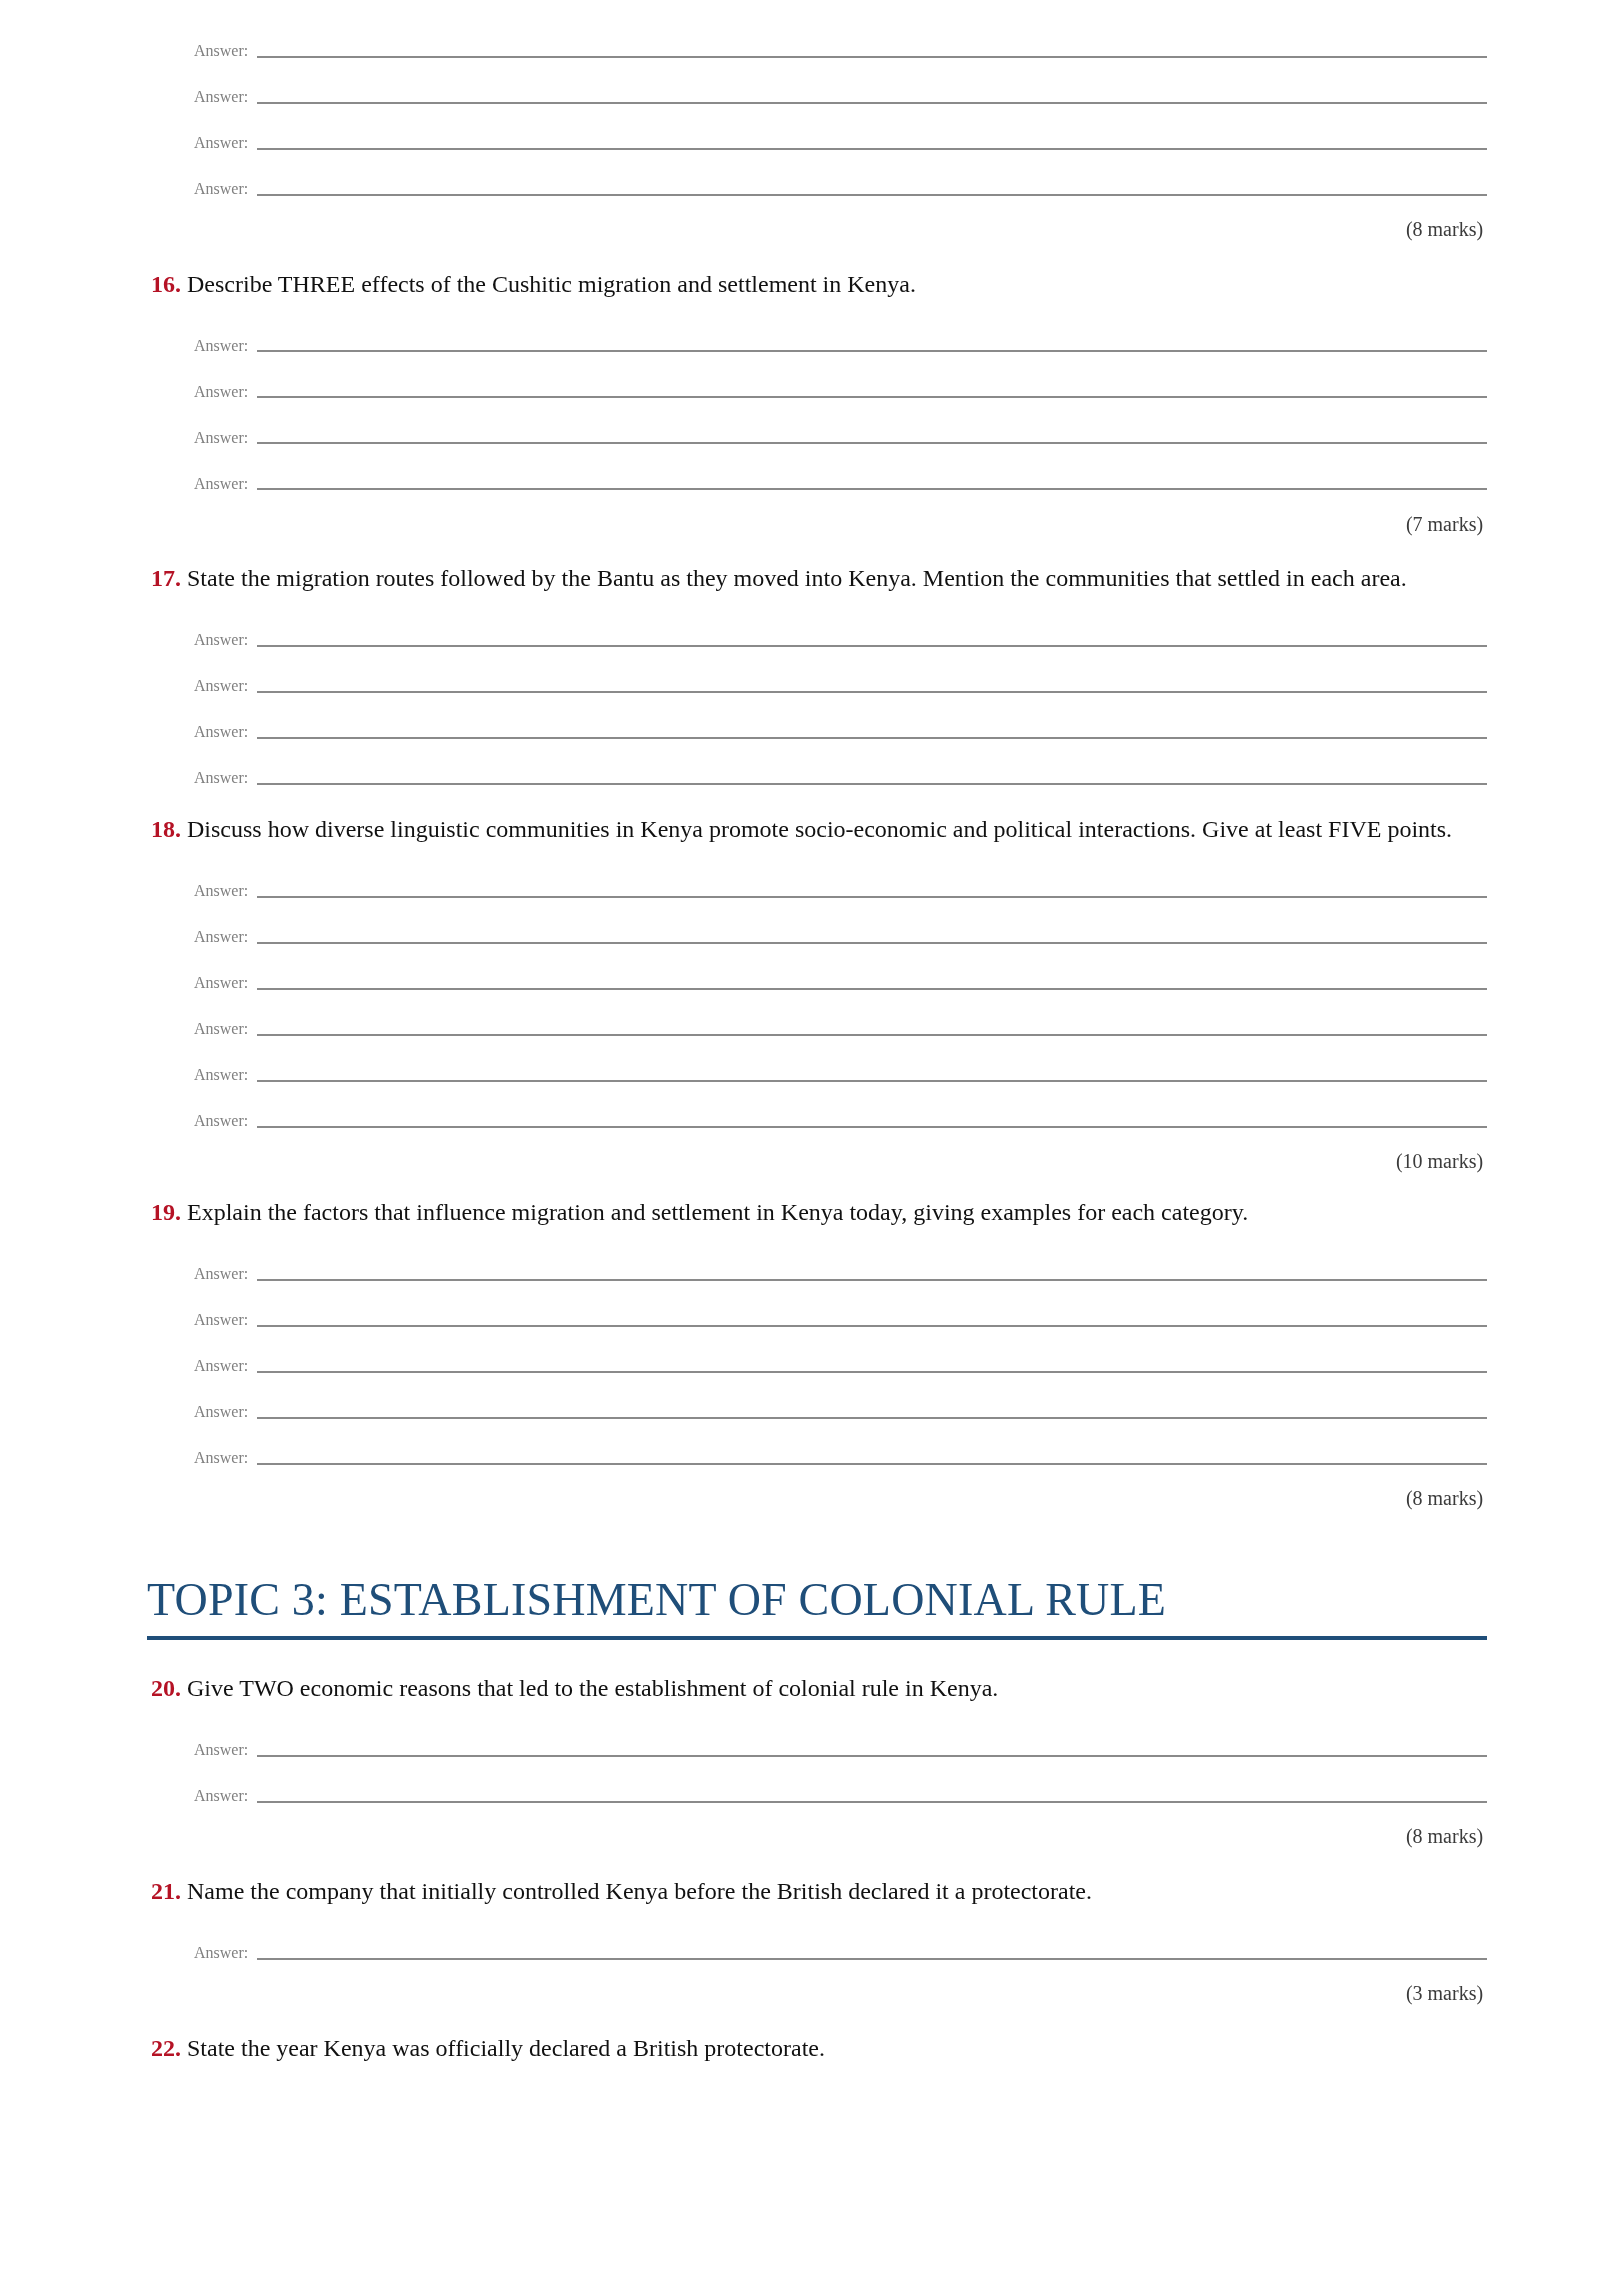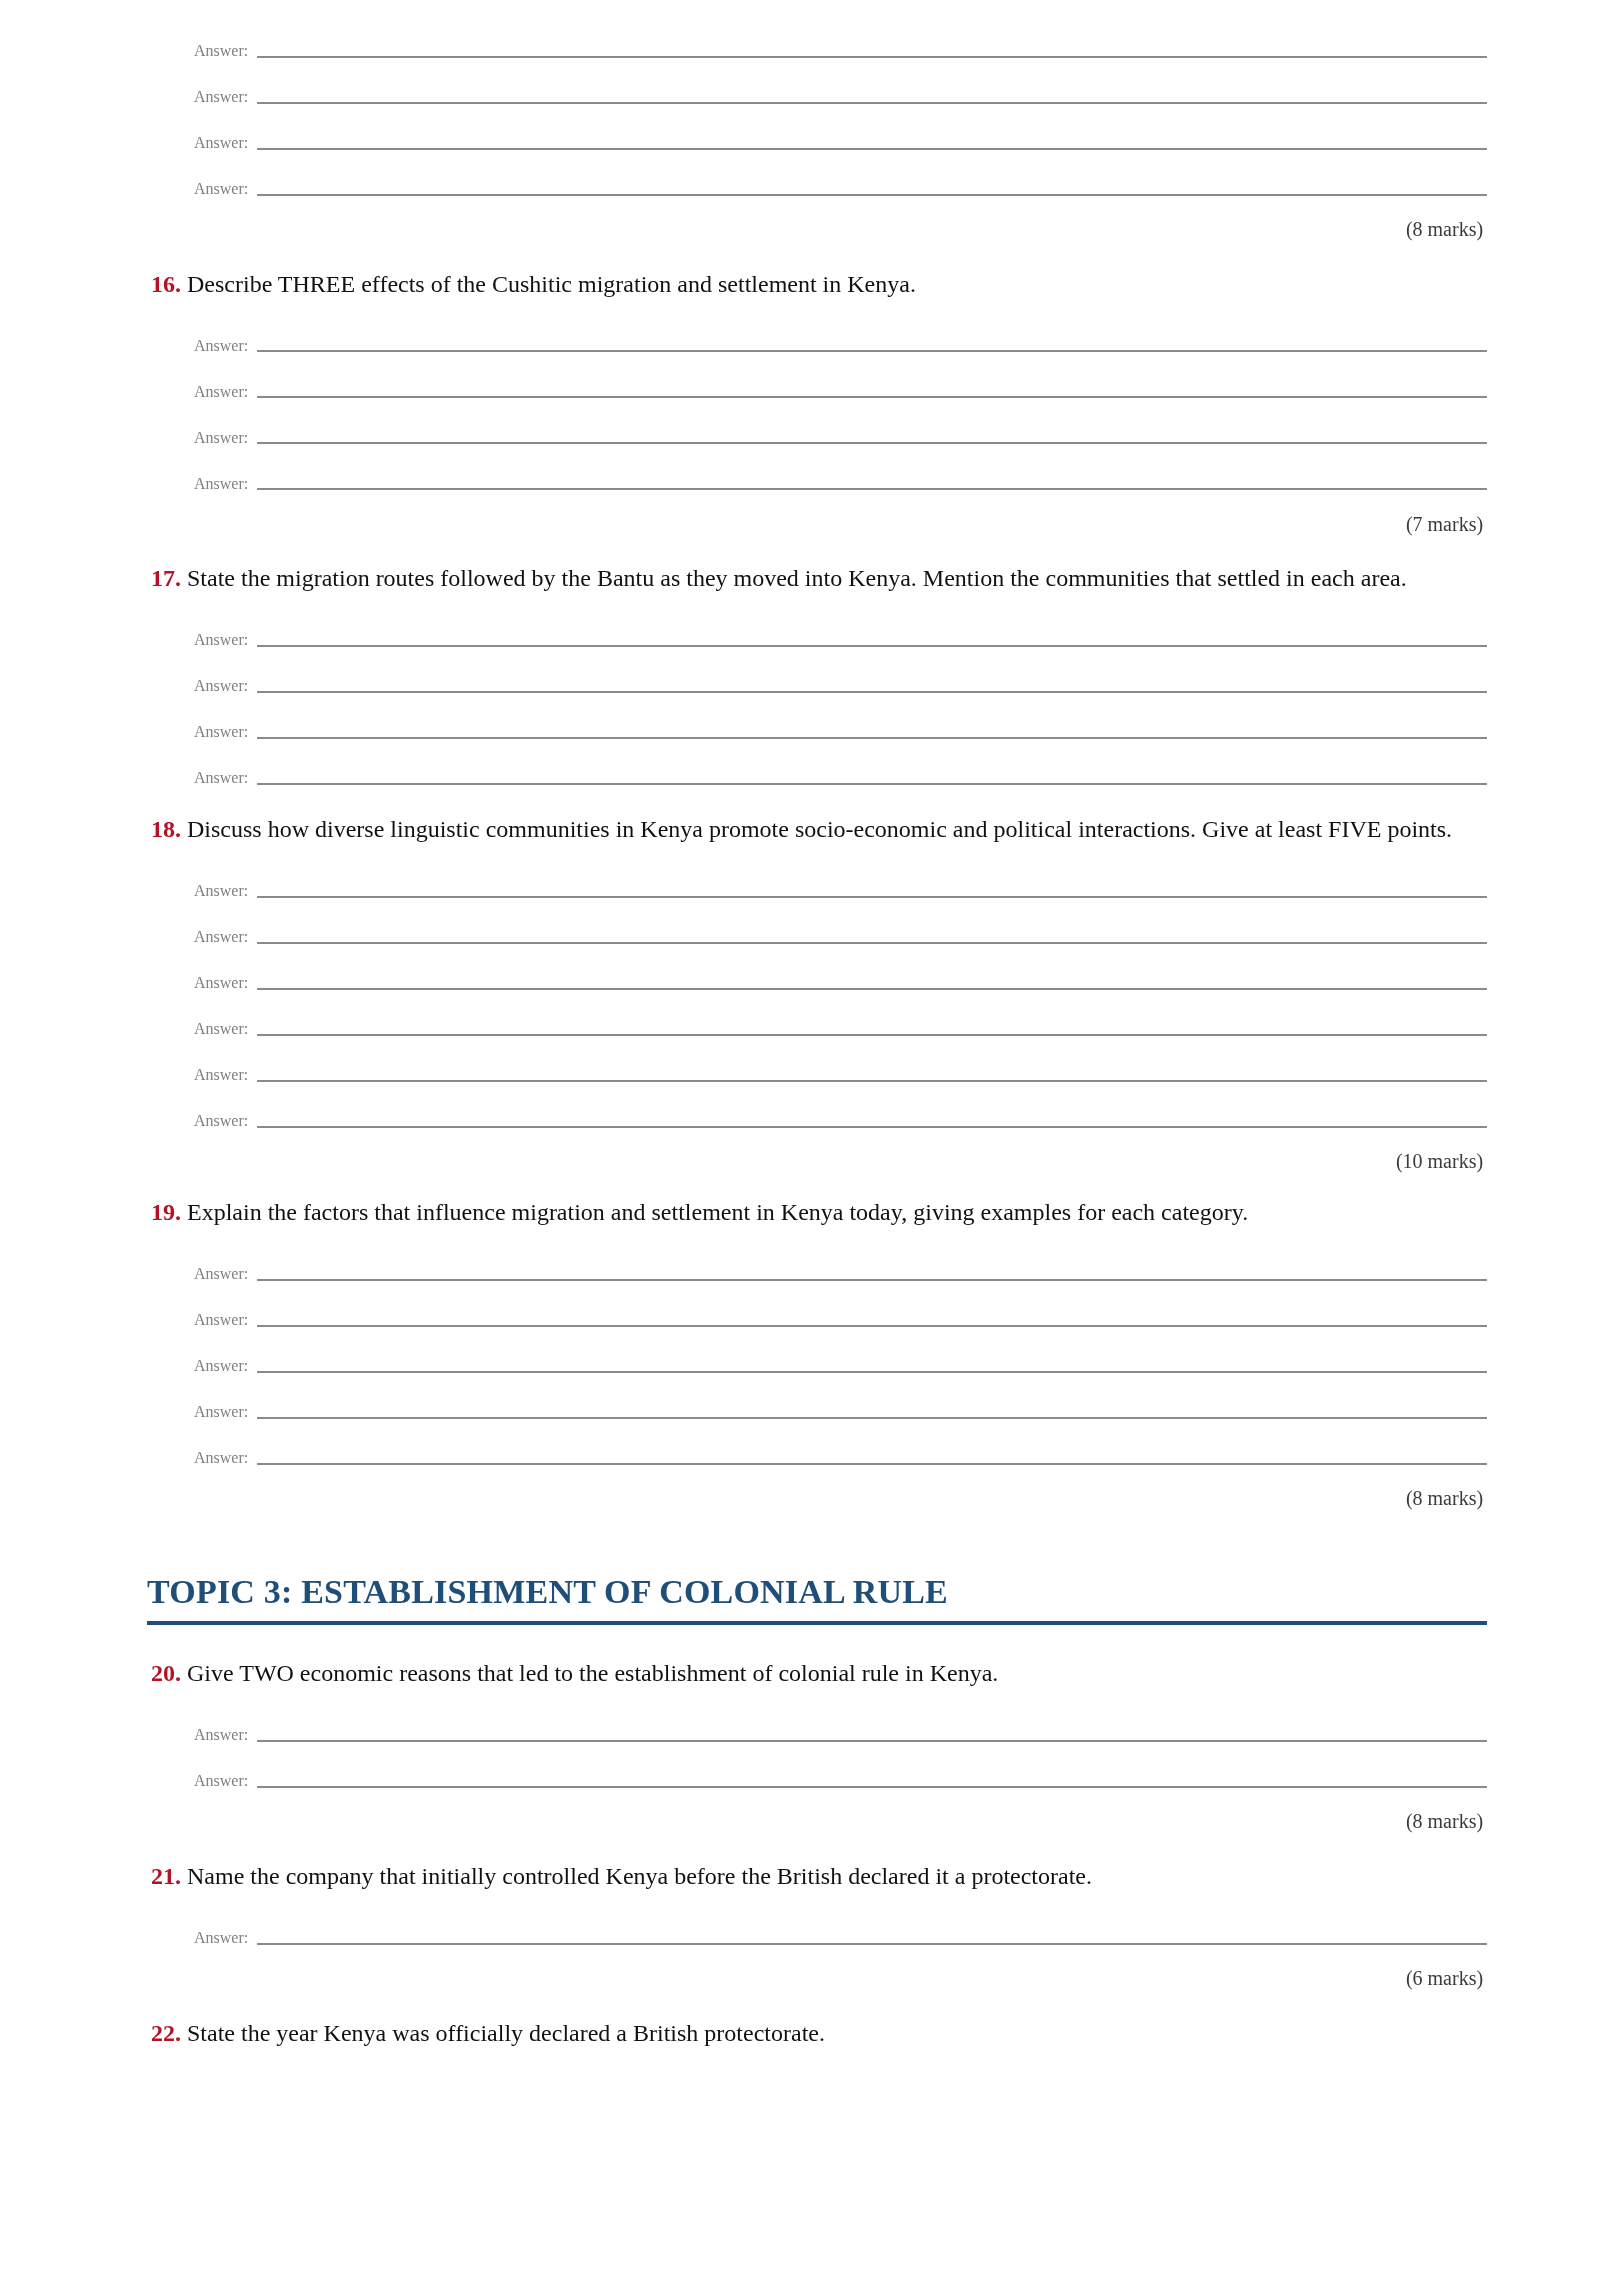--- a/index.html
+++ b/index.html
@@ -79,22 +79,22 @@
     text-align: right;
     font-size: 20px;
     color: #3b3b3b;
     font-family: "Liberation Serif", "DejaVu Serif", serif;
     padding-right: 3.9px;
   }
 
   
   .topic-heading {
     font-family: "Liberation Serif", "DejaVu Serif", serif;
-    font-size: 34px;
-    font-weight: bold;
+    font-size: 46px;
+    font-weight: normal;
     color: #1F4E79;
     letter-spacing: 0.2px;
     margin: 0;
     padding: 0;
   }
   .topic-rule {
     border: 0;
     border-top: 4.6px solid #1F4E79;
     margin: 10.5px 0 0 0;
     width: 100%;
@@ -292,21 +292,21 @@
       <span class="qtext">Name the company that initially controlled Kenya before the British declared it a protectorate.</span>
     </p>
     <div class="sp-12"></div>
     <div class="answer-block" id="blk-21">
         <div class="answer-row">
           <span class="answer-label">Answer:</span>
           <span class="answer-rule"></span>
         </div>
       </div>
     <div class="sp-26"></div>
-    <div class="marks">(6 marks)</div>
+    <div class="marks">(3 marks)</div>
 
     <div class="sp-36"></div>
 
     <p class="question">
       <span class="qnum">22.</span>
       <span class="qtext">State the year Kenya was officially declared a British protectorate.</span>
     </p>
 
   </div>
 </div>

